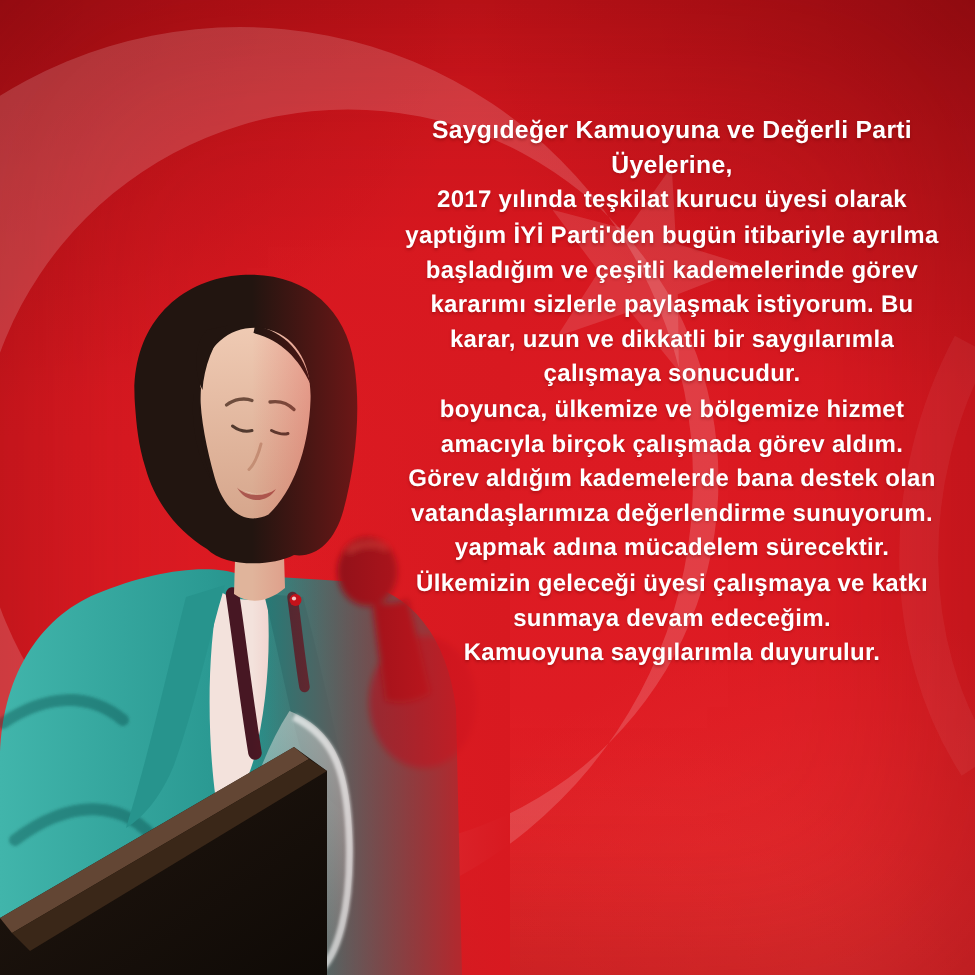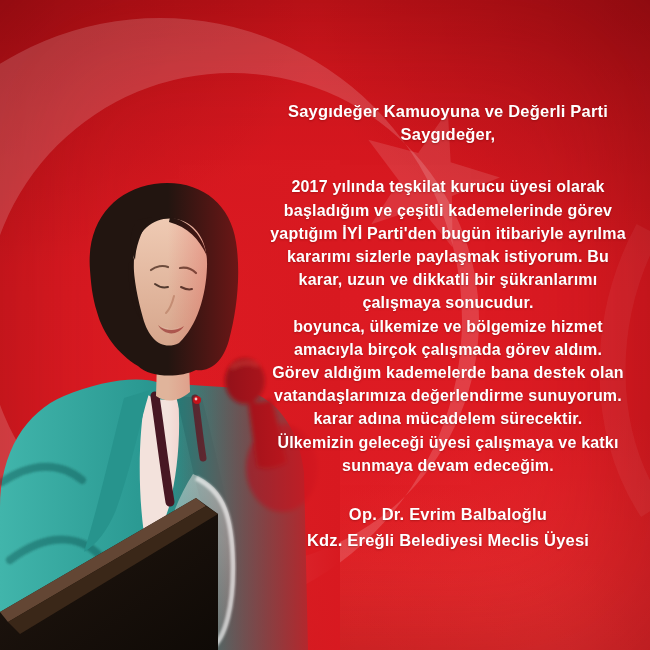--- a/index.html
+++ b/index.html
@@ -12,27 +12,27 @@
     background:
       radial-gradient(420px 360px at 88% 102%, rgba(255,90,80,.28), rgba(255,90,80,0) 70%),
       radial-gradient(520px 300px at 46% 104%, rgba(255,80,66,.22), rgba(255,80,66,0) 70%),
       radial-gradient(520px 430px at 0% 0%, rgba(70,0,4,.26), rgba(70,0,4,0) 62%),
       radial-gradient(560px 430px at 100% 0%, rgba(70,0,4,.30), rgba(70,0,4,0) 62%),
       linear-gradient(180deg,#cf151c 0%,#dc1a22 45%,#e01d24 100%);
     box-shadow:inset 0 0 150px rgba(88,0,4,.38);
   }
   .flag-art,.figure-art{position:absolute;inset:0;width:650px;height:650px;}
   .text-col{
-    position:absolute;left:248px;top:100px;width:400px;
+    position:absolute;left:248px;top:76px;width:400px;
     text-align:center;color:#ffffff;font-weight:700;
     text-shadow:0 1px 2px rgba(90,0,0,.35);
     letter-spacing:.2px;
   }
   .heading{font-size:16.5px;line-height:23.2px;}
-  .body-text{margin-top:29px;font-size:16px;line-height:23.2px;}
+  .body-text{font-size:16px;line-height:23.2px;}
   .heading div,.body-text div{white-space:nowrap;}
   .signature{margin-top:24px;font-size:16.5px;line-height:26px;}
   .signature div{white-space:nowrap;}
 </style>
 </head>
 <body>
 
 <div class="canvas">
 
   <div class="bg-base"></div>
@@ -137,37 +137,34 @@
 
     <path fill="url(#podGrad)" d="M0,650 L0,612 L196,498 L218,514 L218,650 Z"></path>
     <path fill="#6b4c38" opacity=".9" d="M0,612 L196,498 L206,506 L8,622 Z"></path>
     <path fill="#3a2718" d="M8,622 L206,506 L218,514 L20,634 Z"></path>
   </svg>
 
   <div class="text-col">
     <div class="heading">
 
     <div>Saygıdeğer Kamuoyuna ve Değerli Parti</div>
-        <div>Saygıdeğer,</div>
+        <div>Üyelerine,</div>
       </div>
     <div class="body-text">
 
     <div>2017 yılında teşkilat kurucu üyesi olarak</div>
+        <div>yaptığım İYİ Parti'den bugün itibariyle ayrılma</div>
         <div>başladığım ve çeşitli kademelerinde görev</div>
-        <div>yaptığım İYİ Parti'den bugün itibariyle ayrılma</div>
         <div>kararımı sizlerle paylaşmak istiyorum. Bu</div>
-        <div>karar, uzun ve dikkatli bir şükranlarımı</div>
+        <div>karar, uzun ve dikkatli bir saygılarımla</div>
         <div>çalışmaya sonucudur.</div>
         <div>boyunca, ülkemize ve bölgemize hizmet</div>
         <div>amacıyla birçok çalışmada görev aldım.</div>
         <div>Görev aldığım kademelerde bana destek olan</div>
         <div>vatandaşlarımıza değerlendirme sunuyorum.</div>
-        <div>karar adına mücadelem sürecektir.</div>
+        <div>yapmak adına mücadelem sürecektir.</div>
         <div>Ülkemizin geleceği üyesi çalışmaya ve katkı</div>
         <div>sunmaya devam edeceğim.</div>
+        <div>Kamuoyuna saygılarımla duyurulur.</div>
       </div>
-    <div class="signature">
-      <div>Op. Dr. Evrim Balbaloğlu</div>
-      <div>Kdz. Ereğli Belediyesi Meclis Üyesi</div>
-    </div>
   </div>
 
 </div>
 
 </body></html>

